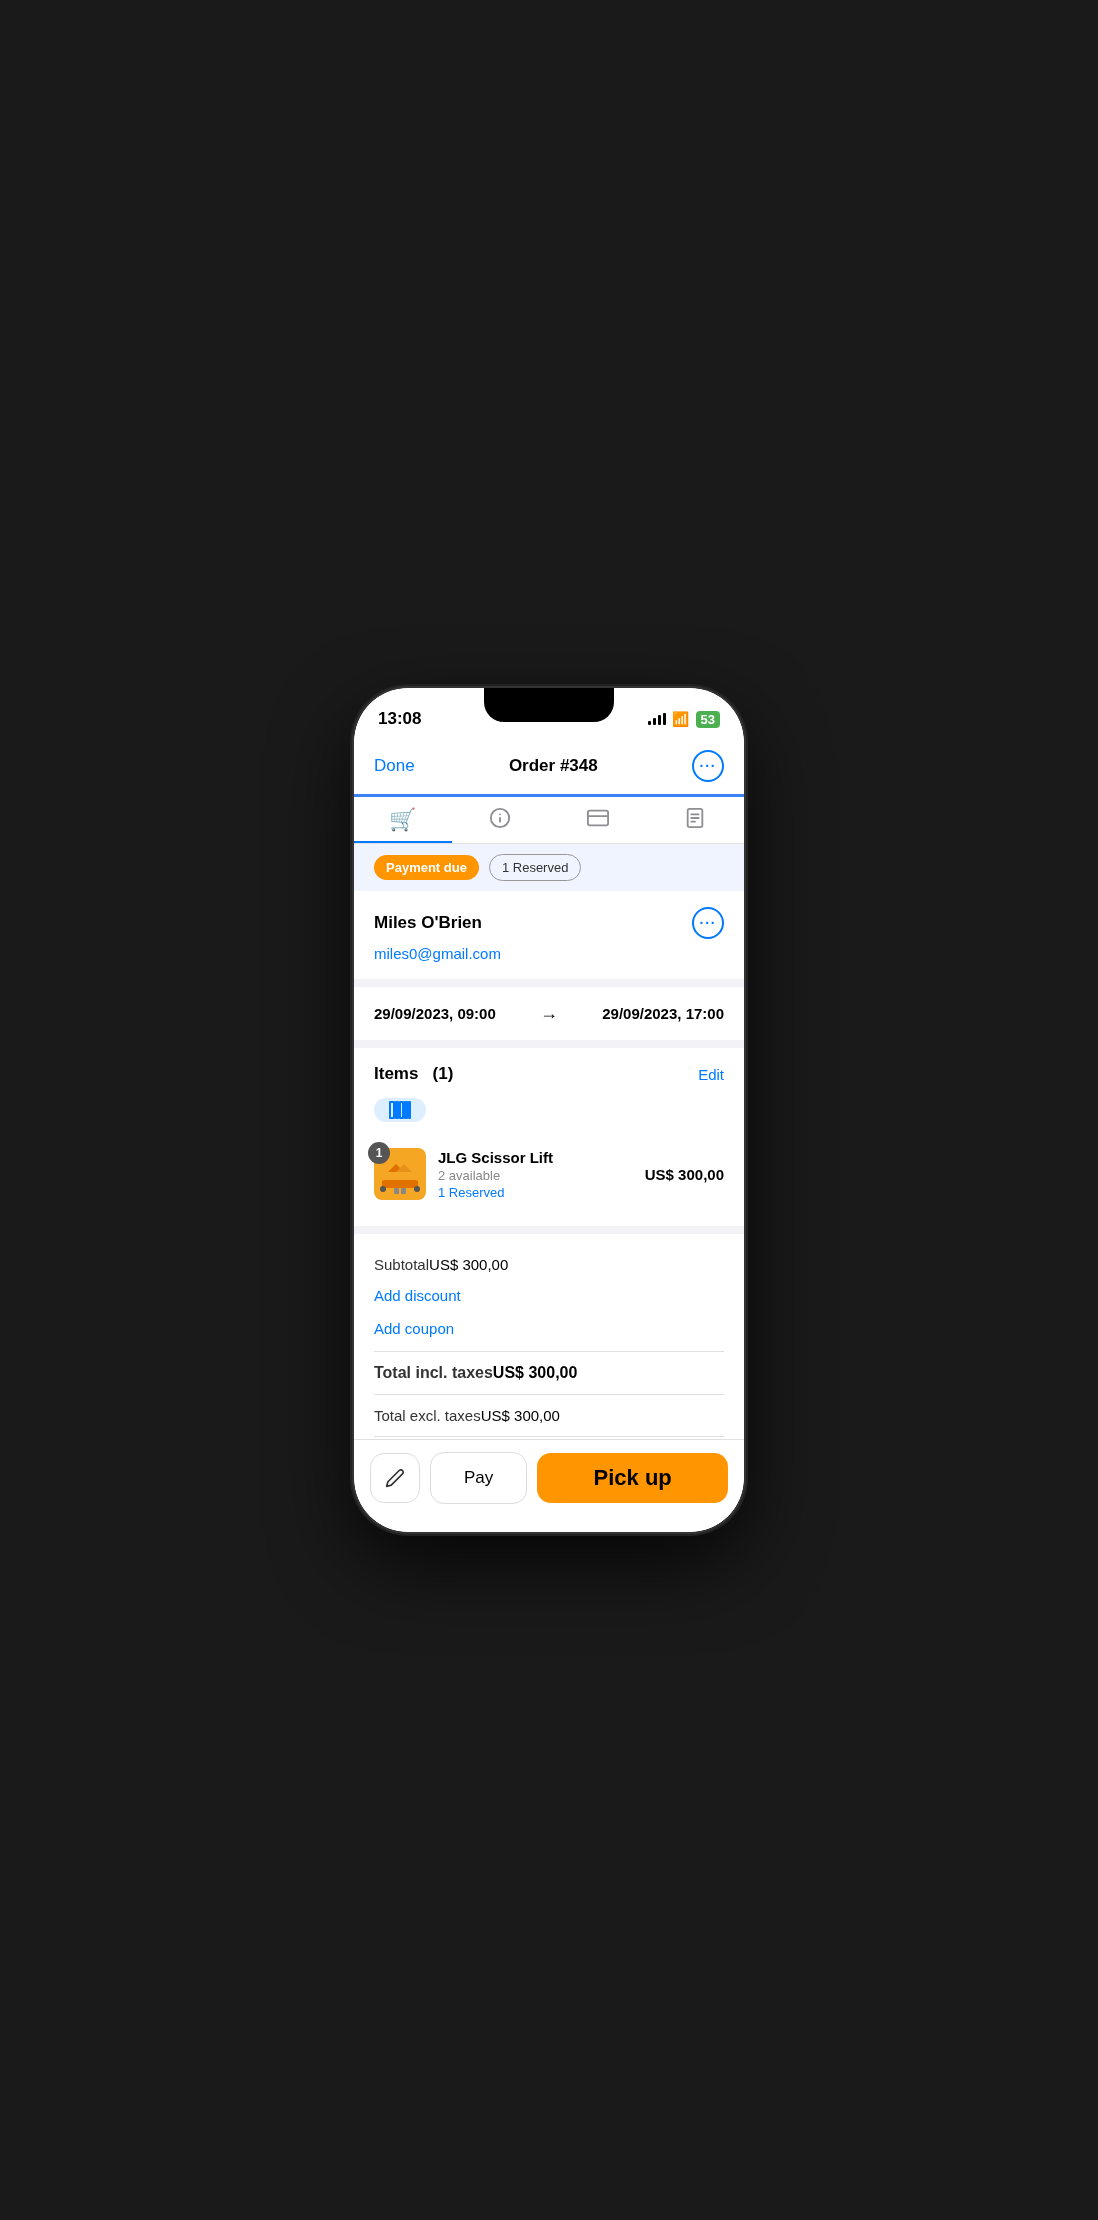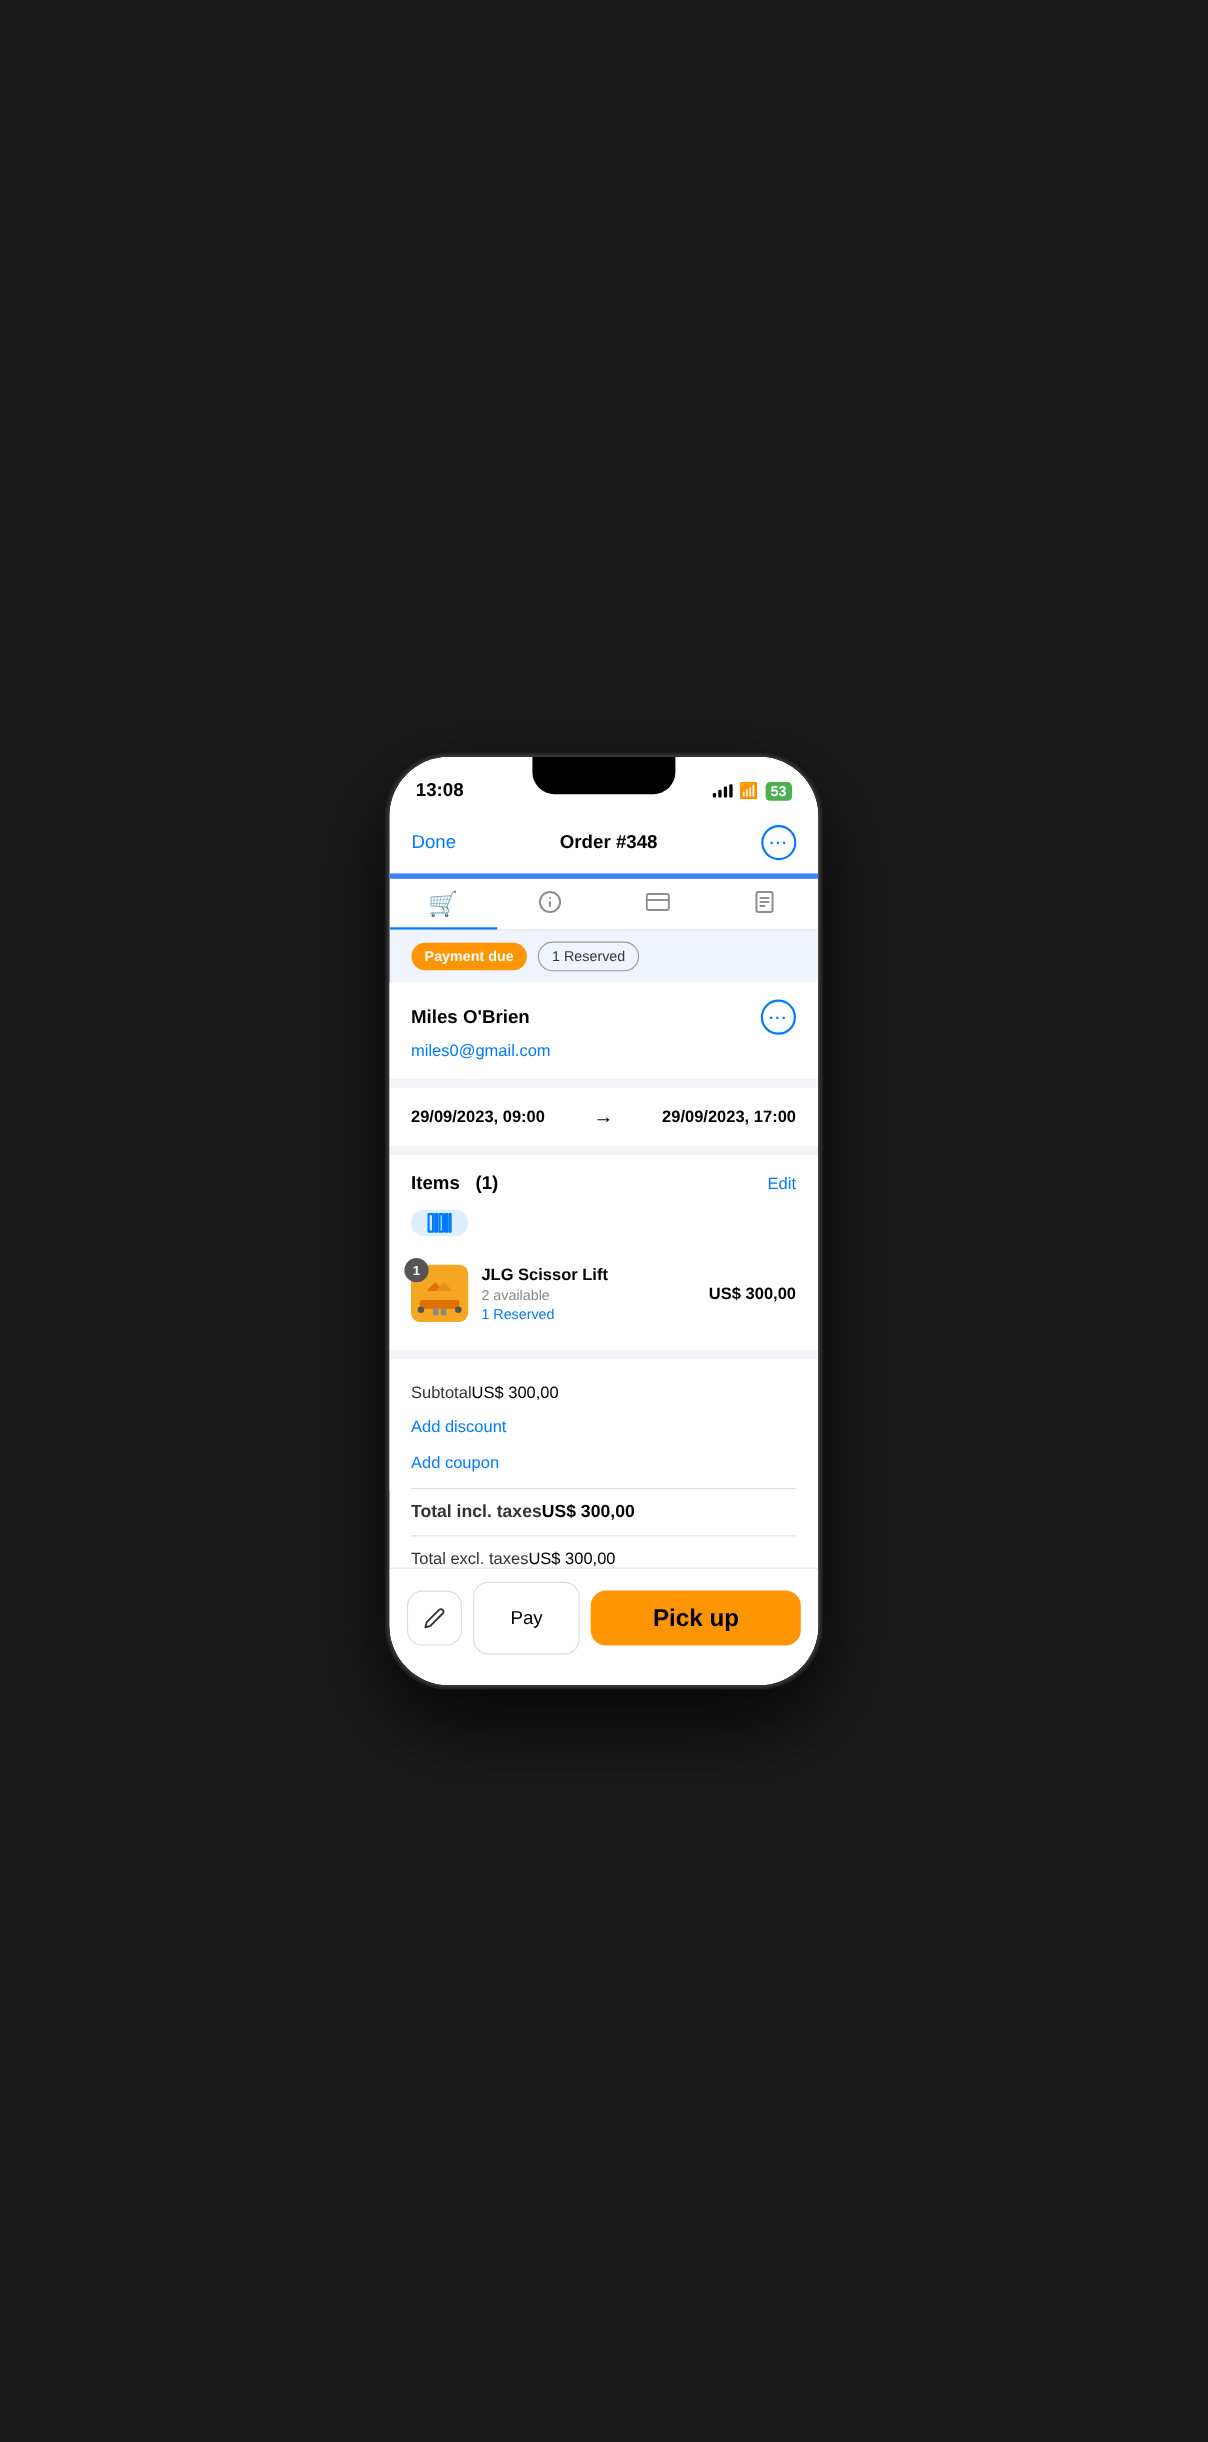--- a/index.html
+++ b/index.html
@@ -66,21 +66,21 @@
       border-radius: 0 0 20px 20px;
     }
 
     
     .nav-bar {
       background: #fff;
       padding: 12px 20px;
       display: flex;
       align-items: center;
       justify-content: space-between;
-      border-bottom: 5px solid #3b82f6;
+      border-bottom: 3px solid #3b82f6;
     }
 
     .nav-done {
       color: #007AFF;
       font-size: 17px;
       font-weight: 400;
       cursor: pointer;
     }
 
     .nav-title {
@@ -411,21 +411,21 @@
       align-items: center;
       justify-content: center;
       font-size: 20px;
       cursor: pointer;
       background: #fff;
       flex-shrink: 0;
     }
 
     .btn-pay {
       flex: 1;
-      height: 66px;
+      height: 52px;
       border: 1.5px solid #ddd;
       border-radius: 14px;
       background: #fff;
       font-size: 17px;
       font-weight: 500;
       color: #000;
       cursor: pointer;
     }
 
     .btn-pickup {

